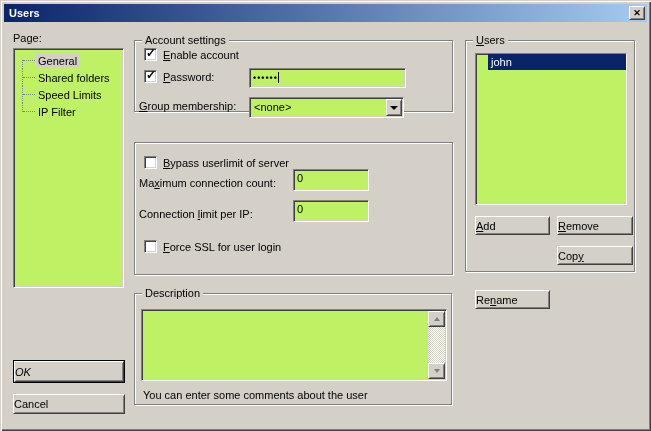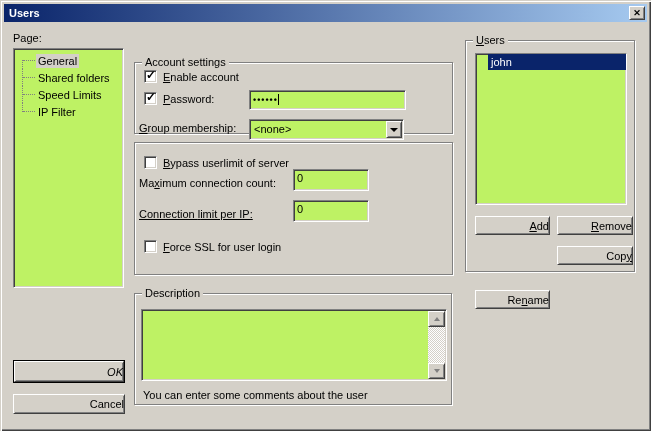--- a/index.html
+++ b/index.html
@@ -68,21 +68,21 @@
   }
   .arrow-down{
     position:absolute;left:50%;top:50%;margin:-2px 0 0 -4px;width:0;height:0;
     border-left:4px solid transparent;border-right:4px solid transparent;border-top:4px solid #000;
   }
   
   .win-btn{
     position:absolute;background:#d4d0c8;border:1px solid;border-color:#fff #404040 #404040 #fff;
     box-shadow:inset 1px 1px 0 #d4d0c8, inset -1px -1px 0 #808080;
     text-align:center;font-family:"Liberation Sans",sans-serif;font-size:11px;
-    display:flex;align-items:center;justify-content:flex-end;white-space:nowrap;
+    display:flex;align-items:center;justify-content:flex-start;white-space:nowrap;
   }
   .default-ring{position:absolute;border:1px solid #000;}
   .default-ring .win-btn{position:absolute;left:0;top:0;right:0;bottom:0;}
   
   .listbox{position:absolute;overflow:hidden;padding-left:12px;}
   .list-item{height:16px;line-height:16px;padding-left:3px;}
   .list-item.selected{background:#0a246a;color:#fff;}
   
   .textarea{position:absolute;}
   .vscroll{position:absolute;right:1px;top:1px;bottom:1px;width:17px;}
@@ -136,21 +136,21 @@
 
   <div class="default-ring" style="left:13px;top:360px;width:112px;height:23px;font-style:italic;">
     <div class="win-btn">
       <span>OK</span>
     </div>
   </div>
   <div class="win-btn" style="left:13px;top:394px;width:112px;height:20px;">
     <span>Cancel</span>
   </div>
 
-  <div class="groupbox" style="left:134px;top:40px;width:319px;height:72px;margin-top:22px;">
+  <div class="groupbox" style="left:134px;top:40px;width:319px;height:72px;">
     <span class="caption">Account settings</span>
 
     <div class="checkrow" style="left:9px;top:7px;">
       <span class="checkbox">
         <span class="mark">✓</span>
       </span>
       <span><span></span><span class="accel">E</span><span>nable account</span></span>
     </div>
 
     <div class="checkrow" style="left:9px;top:29px;">
@@ -179,21 +179,21 @@
         <span class="mark"></span>
       </span>
       <span><span></span><span class="accel">B</span><span>ypass userlimit of server</span></span>
     </div>
 
     <div class="label" style="left:4px;top:34px;"><span>Ma</span><span class="accel">x</span><span>imum connection count:</span></div>
     <div class="field sunken" style="left:158px;top:26px;width:76px;height:22px;">
       <span>0</span>
     </div>
 
-    <div class="label" style="left:4px;top:65px;text-decoration:underline;"><span>Connection </span><span class="accel">l</span><span>imit per IP:</span></div>
+    <div class="label" style="left:4px;top:65px;"><span>Connection </span><span class="accel">l</span><span>imit per IP:</span></div>
     <div class="field sunken" style="left:158px;top:57px;width:76px;height:22px;">
       <span>0</span>
     </div>
 
     <div class="checkrow" style="left:9px;top:97px;">
       <span class="checkbox">
         <span class="mark"></span>
       </span>
       <span><span></span><span class="accel">F</span><span>orce SSL for user login</span></span>
     </div>

